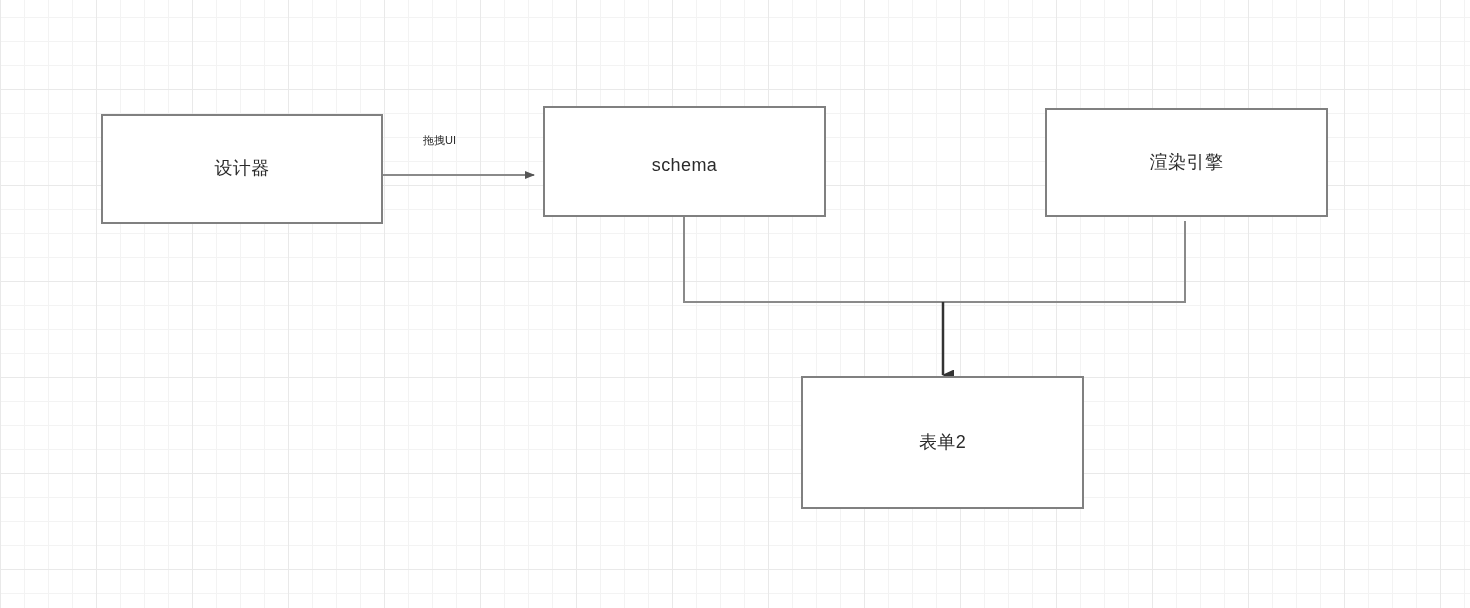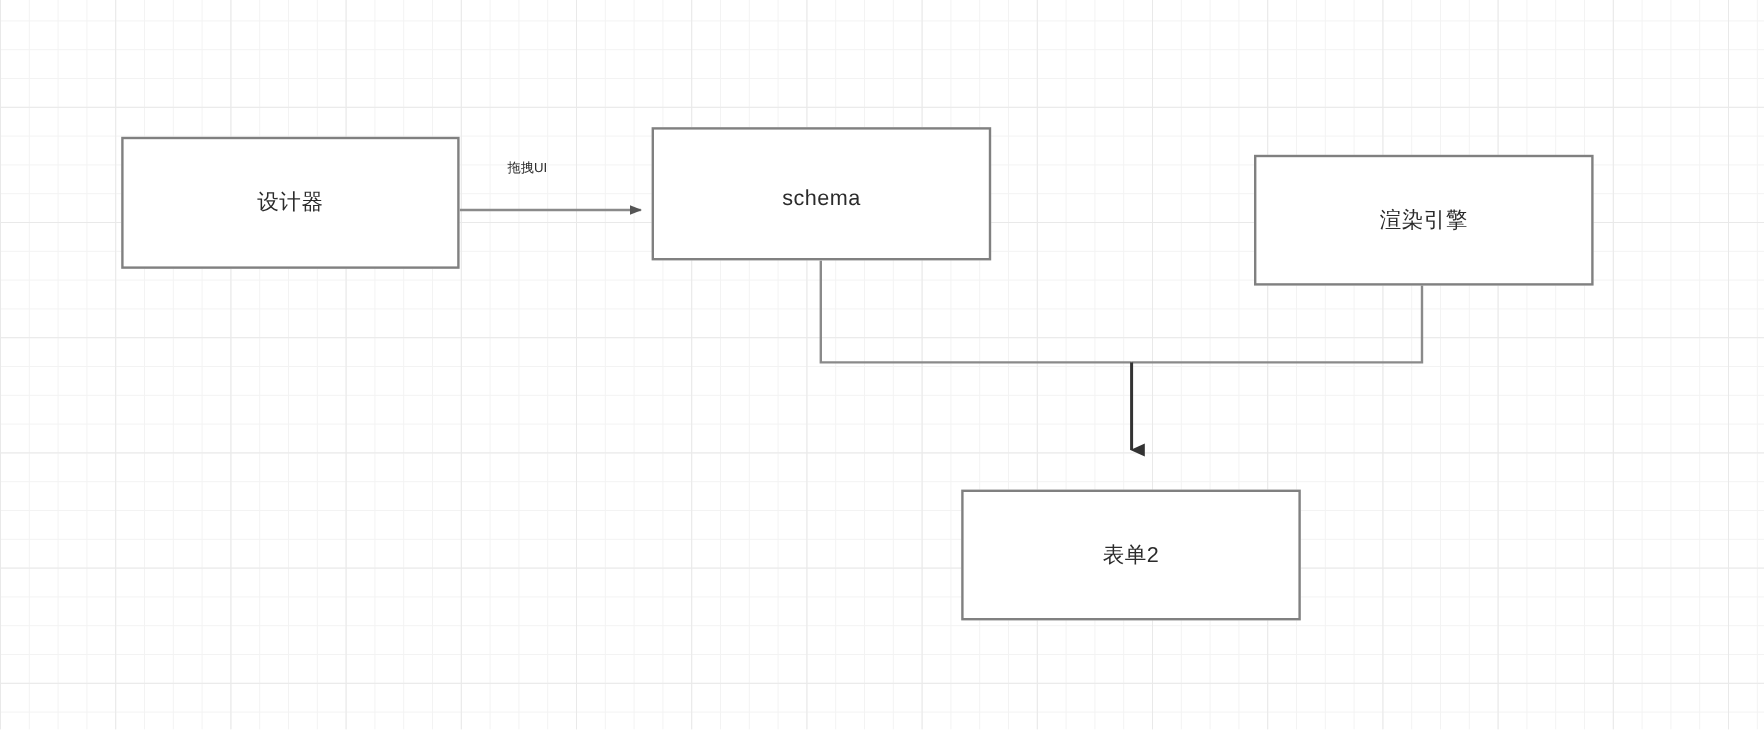--- a/index.html
+++ b/index.html
@@ -60,22 +60,22 @@
     line-height: 1.2;
     letter-spacing: 0.4px;
     white-space: nowrap;
     text-align: center;
   }
 
   
   #node-designer      { left: 101px; top: 114px; width: 282px; height: 110px; }
   #node-schema        { left: 543px; top: 106px; width: 283px; height: 111px;
                         align-items: flex-start; padding-top: 47px; }
-  #node-render-engine { left: 1045px; top: 129px; width: 283px; height: 109px; }
-  #node-form2         { left: 801px; top: 408px; width: 283px; height: 109px; }
+  #node-render-engine { left: 1045px; top: 108px; width: 283px; height: 109px; }
+  #node-form2         { left: 801px; top: 376px; width: 283px; height: 133px; }
 
   .edge-label {
     position: absolute;
     color: #2b2b2b;
     font-size: 11px;
     line-height: 1.2;
     white-space: nowrap;
   }
   #edge-label-drag-ui { left: 423px; top: 134px; }
 </style>

